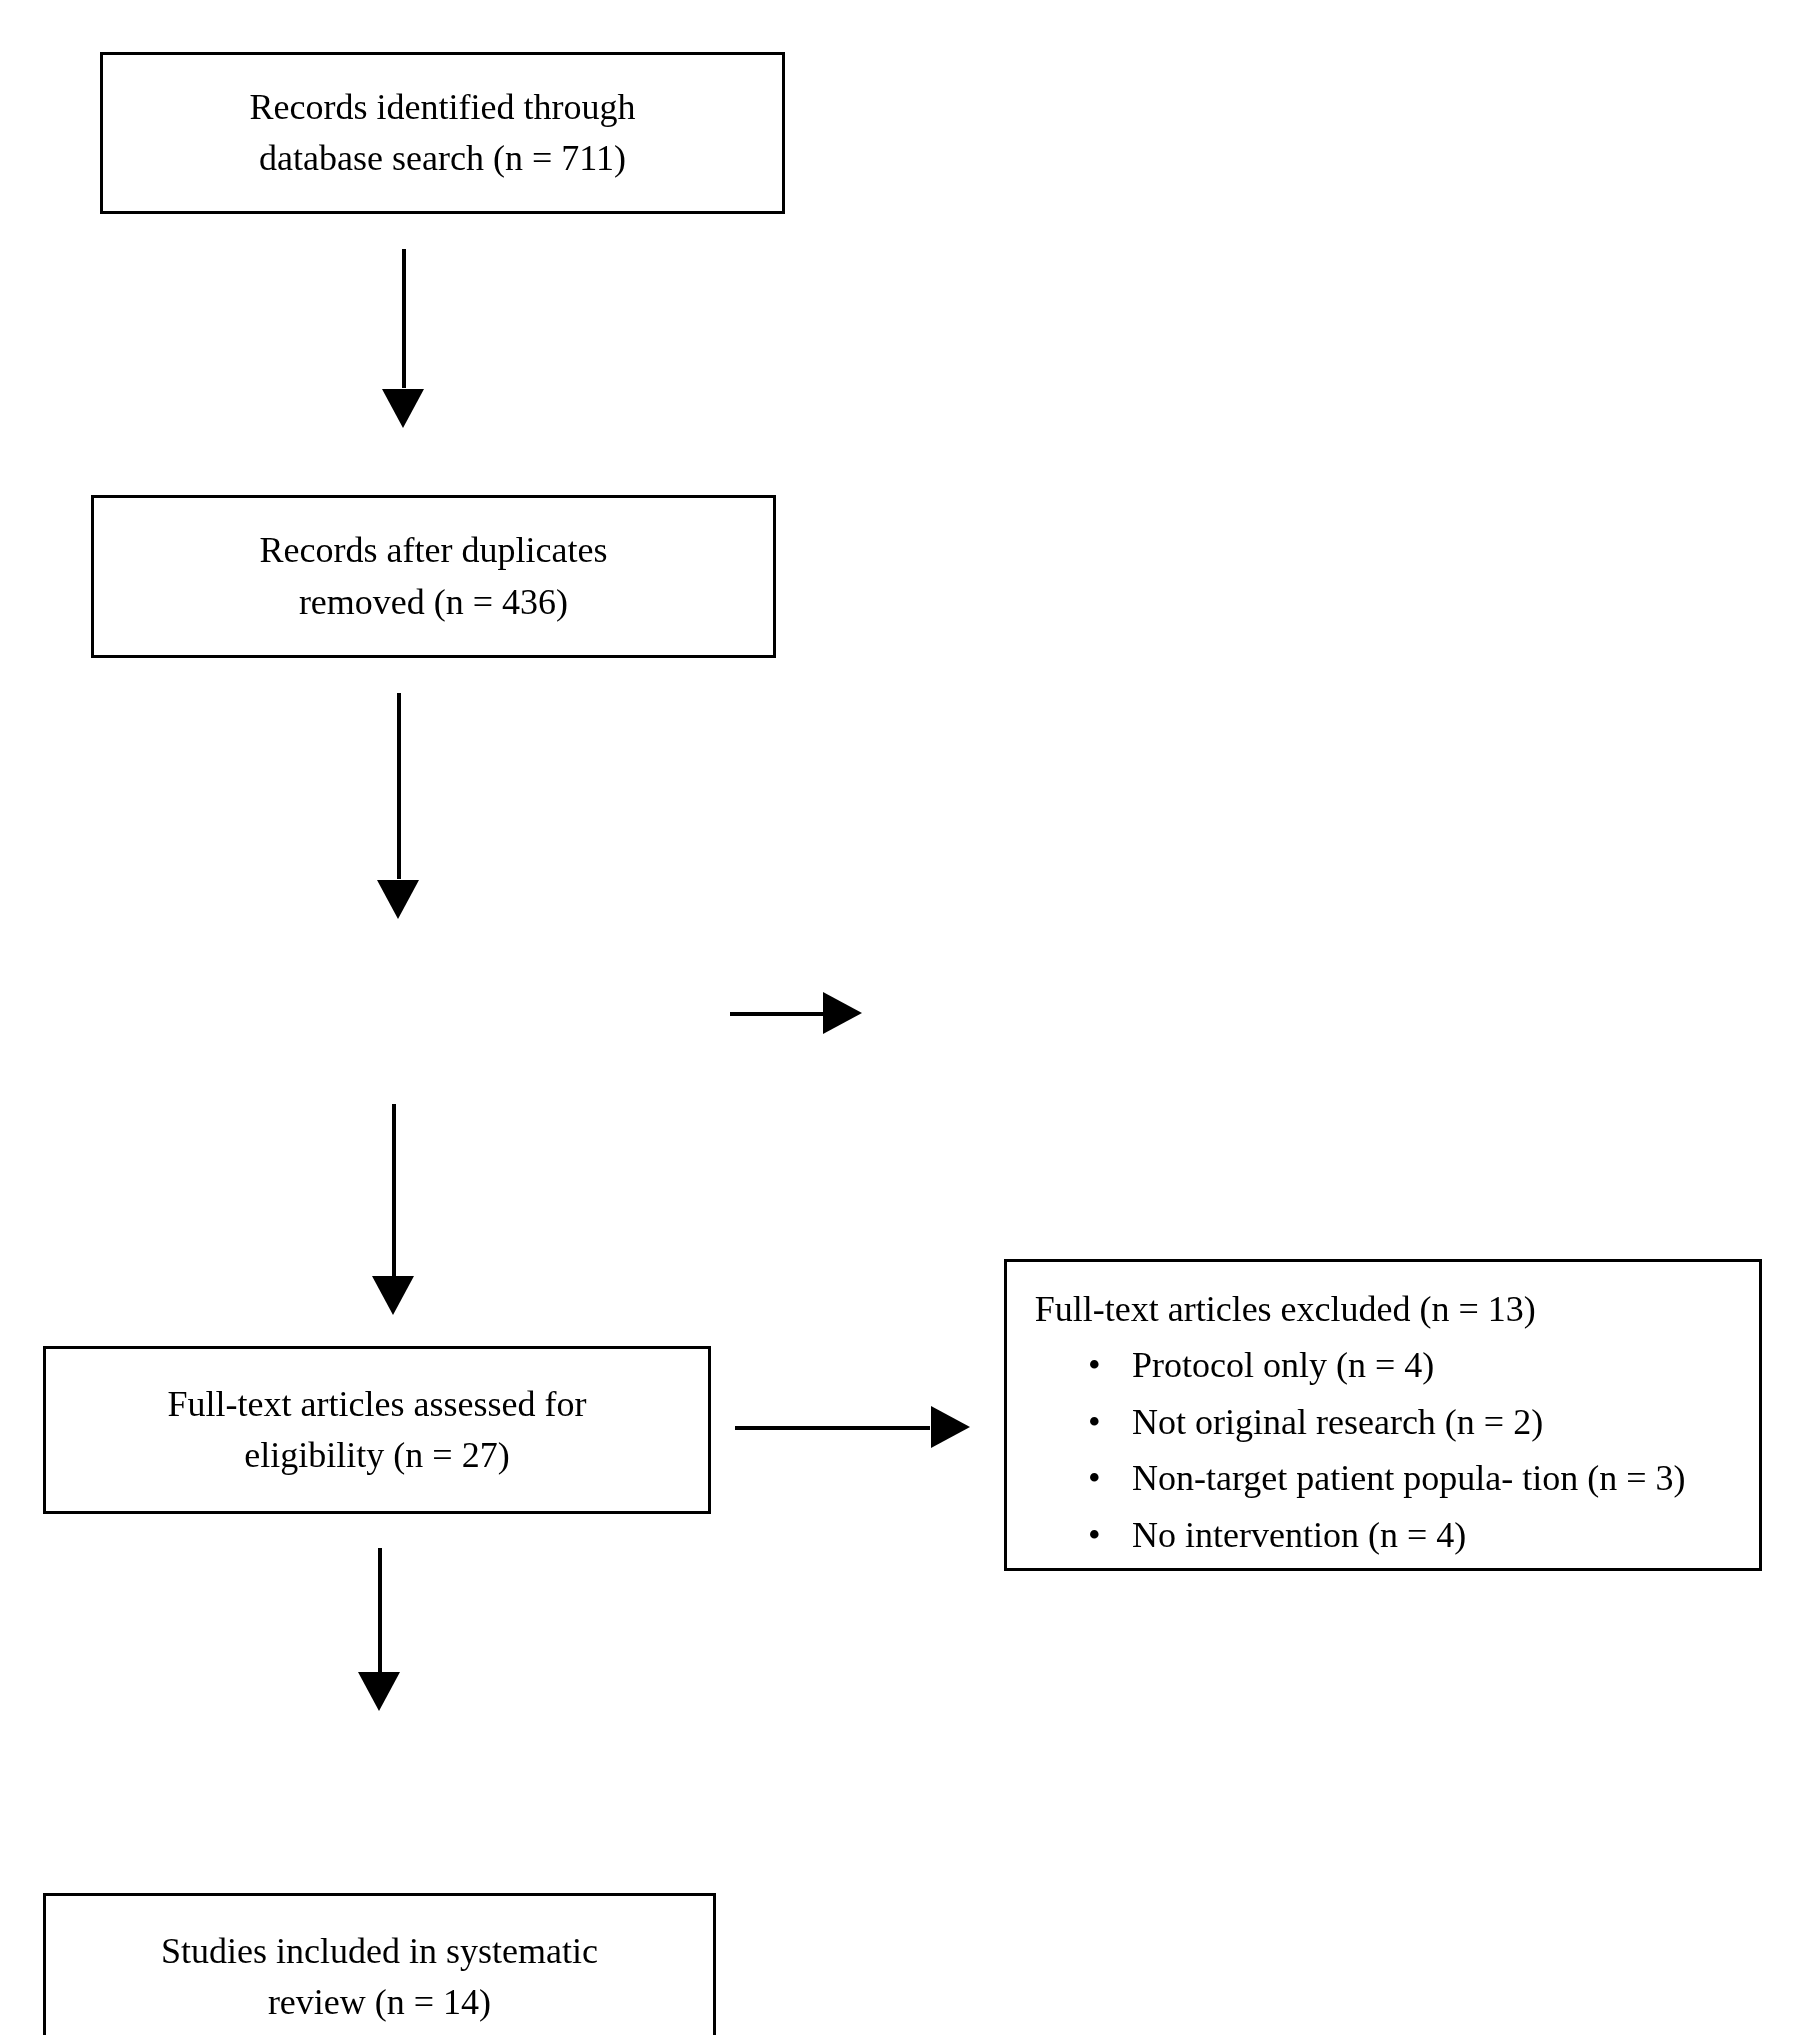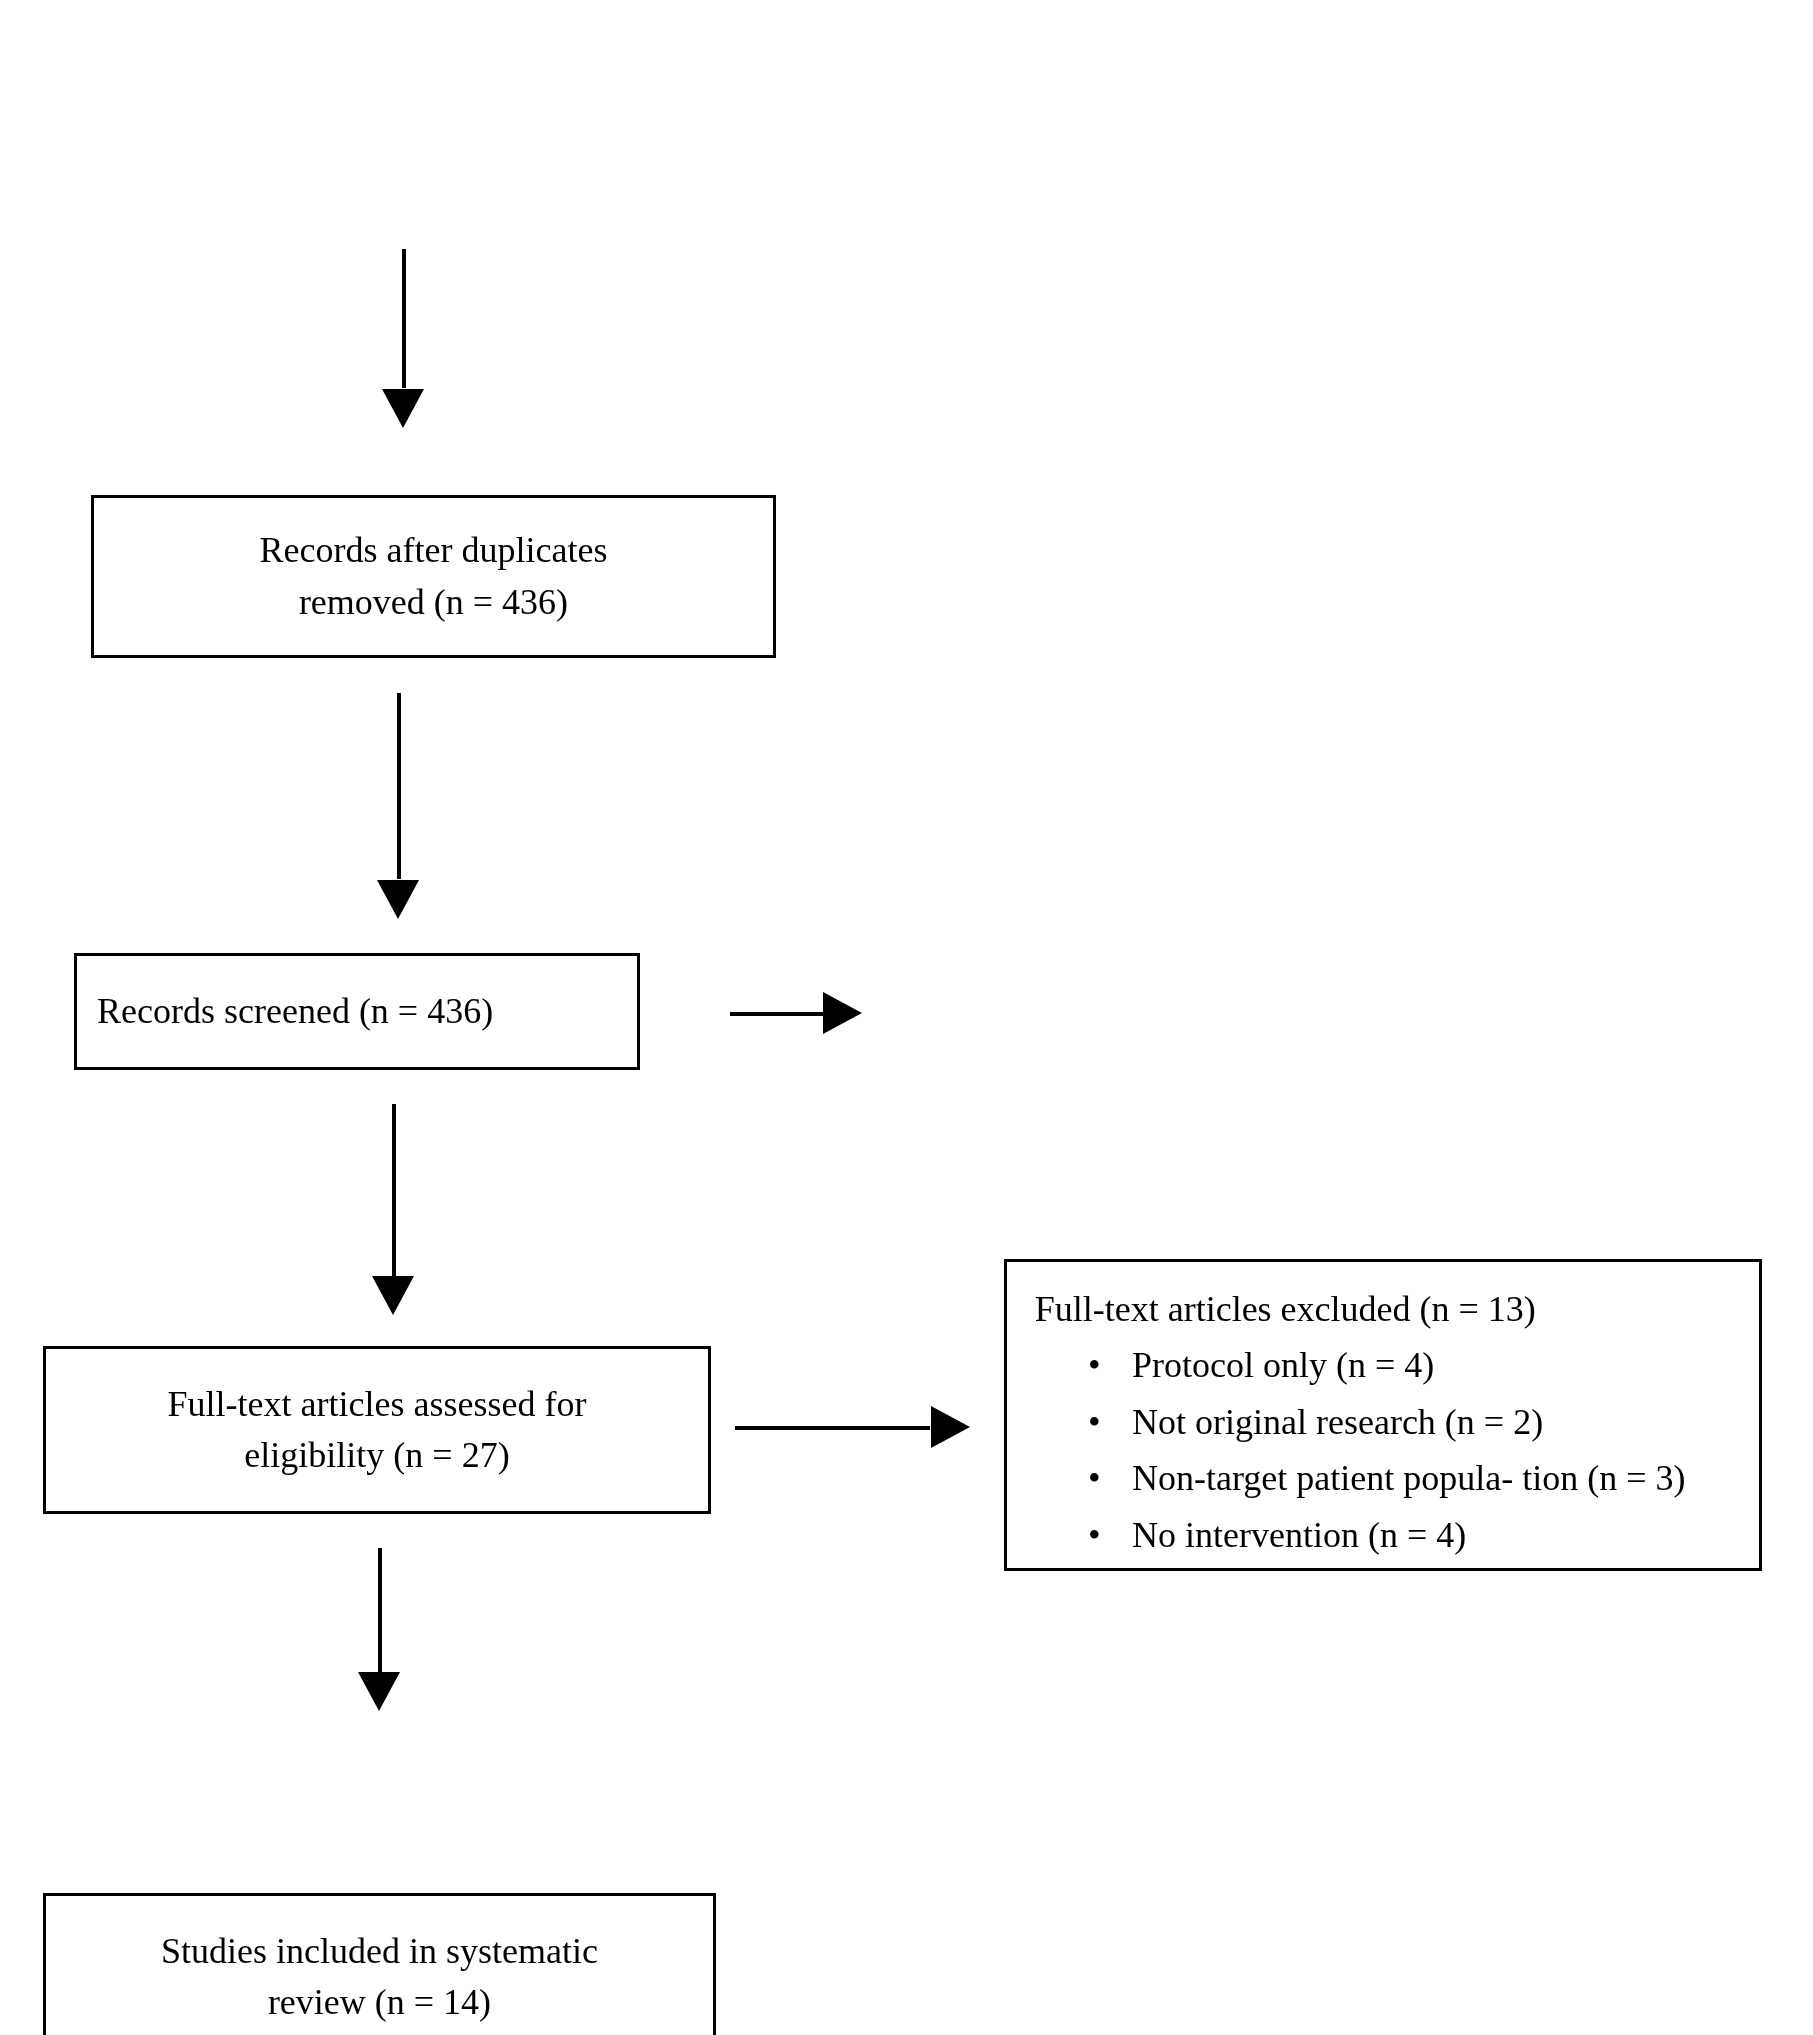--- a/index.html
+++ b/index.html
@@ -143,39 +143,40 @@
   #arrow-screened-to-excluded .shaft { width: 93px; }
 
   #arrow-fulltext-to-reasons      { left: 735px; top: 1406px; width: 235px; height: 43px; }
   #arrow-fulltext-to-reasons .shaft { width: 195px; }
 </style>
 </head>
 <body>
 
 <div id="canvas">
 
+  <div class="node" id="box-identified">
+    <span class="txt">Records identified through
+database search (n = 711)</span>
+  </div>
 
   <div class="arrow-v" id="arrow-identified-to-duplicates">
     <span class="shaft"></span>
     <span class="head"></span>
   </div>
 
   <div class="node" id="box-duplicates">
     <span class="txt">Records after duplicates
 removed (n = 436)</span>
   </div>
 
   <div class="arrow-v" id="arrow-duplicates-to-screened">
     <span class="shaft"></span>
     <span class="head"></span>
   </div>
 
-  <div class="node" id="box-screened">
-    <span class="txt">Records screened (n = 436)</span>
-  </div>
 
   <div class="arrow-h" id="arrow-screened-to-excluded">
     <span class="shaft"></span>
     <span class="head"></span>
   </div>
 
 
   <div class="arrow-v" id="arrow-screened-to-fulltext">
     <span class="shaft"></span>
     <span class="head"></span>

